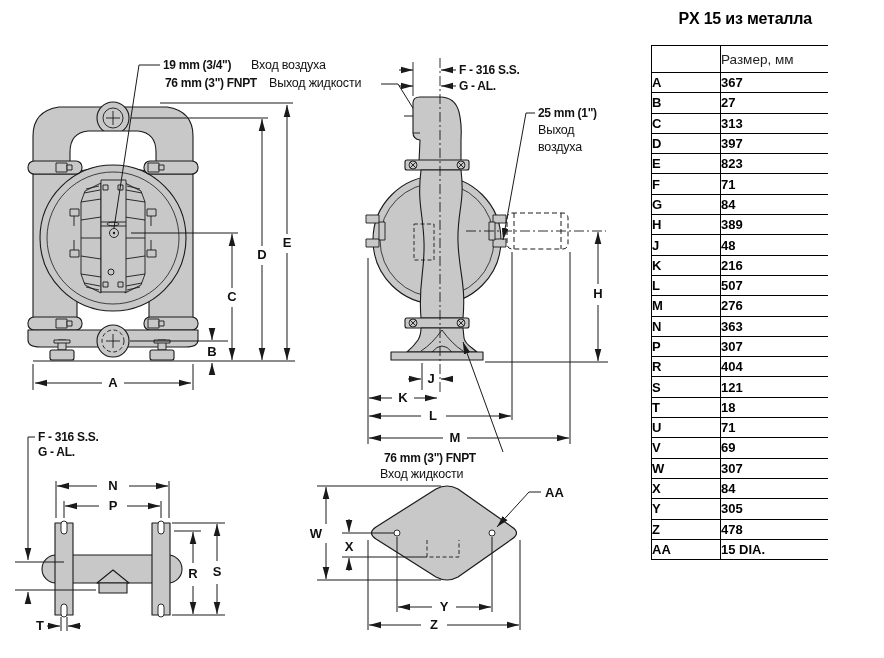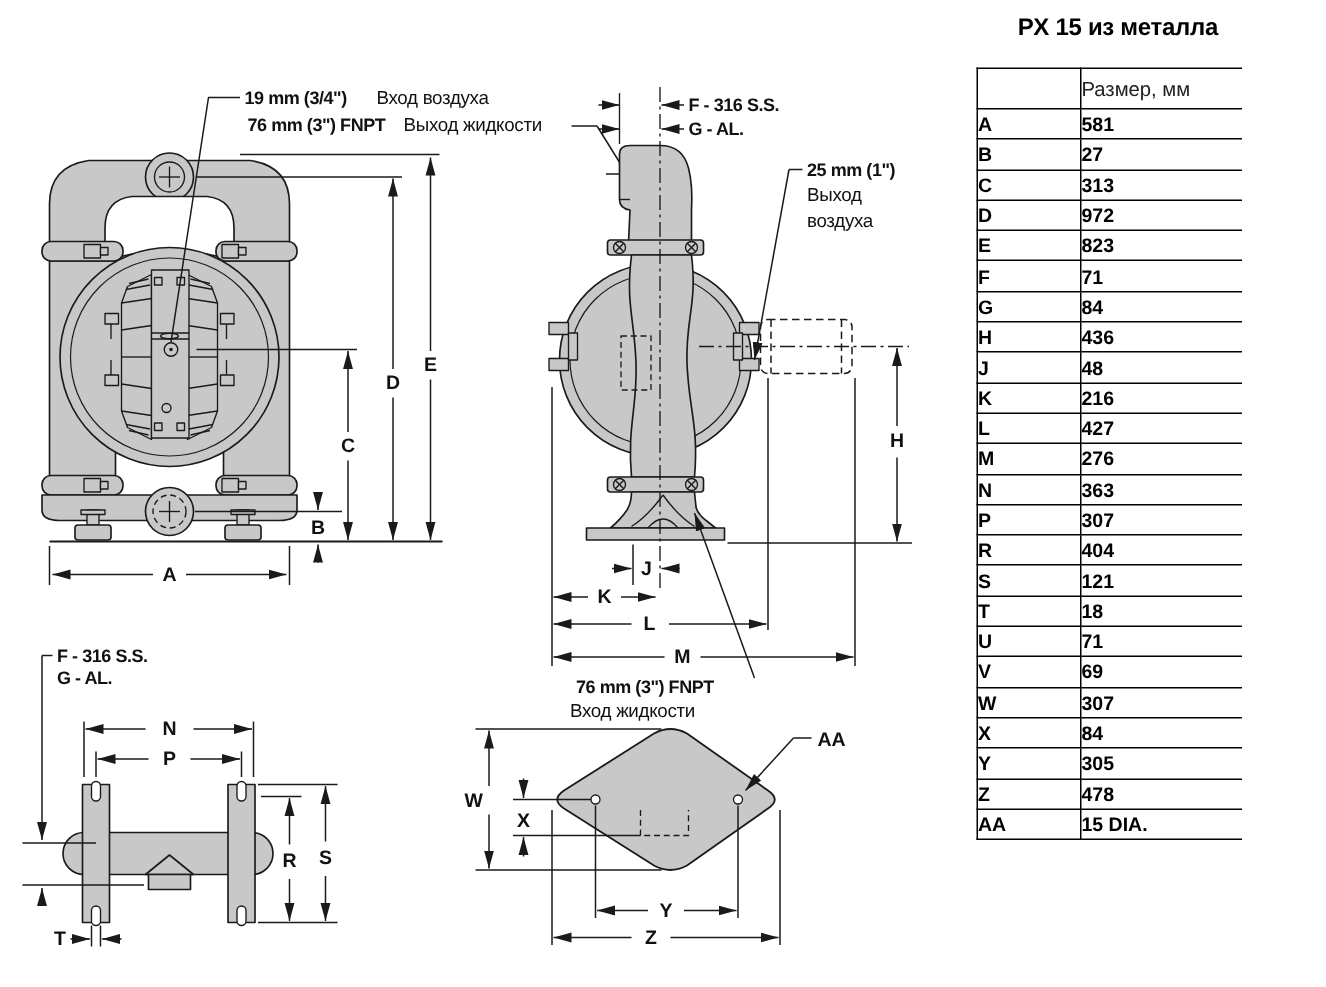--- a/index.html
+++ b/index.html
@@ -365,61 +365,61 @@
       </colgroup>
     <thead>
       <tr>
         <th></th>
         <th>Размер, мм</th>
       </tr>
     </thead>
     <tbody>
         <tr>
           <td>A</td>
-          <td>581</td>
+          <td>367</td>
         </tr>
         <tr>
           <td>B</td>
           <td>27</td>
         </tr>
         <tr>
           <td>C</td>
           <td>313</td>
         </tr>
         <tr>
           <td>D</td>
-          <td>972</td>
+          <td>397</td>
         </tr>
         <tr>
           <td>E</td>
           <td>823</td>
         </tr>
         <tr>
           <td>F</td>
           <td>71</td>
         </tr>
         <tr>
           <td>G</td>
           <td>84</td>
         </tr>
         <tr>
           <td>H</td>
-          <td>436</td>
+          <td>389</td>
         </tr>
         <tr>
           <td>J</td>
           <td>48</td>
         </tr>
         <tr>
           <td>K</td>
           <td>216</td>
         </tr>
         <tr>
           <td>L</td>
-          <td>427</td>
+          <td>507</td>
         </tr>
         <tr>
           <td>M</td>
           <td>276</td>
         </tr>
         <tr>
           <td>N</td>
           <td>363</td>
         </tr>
         <tr>

